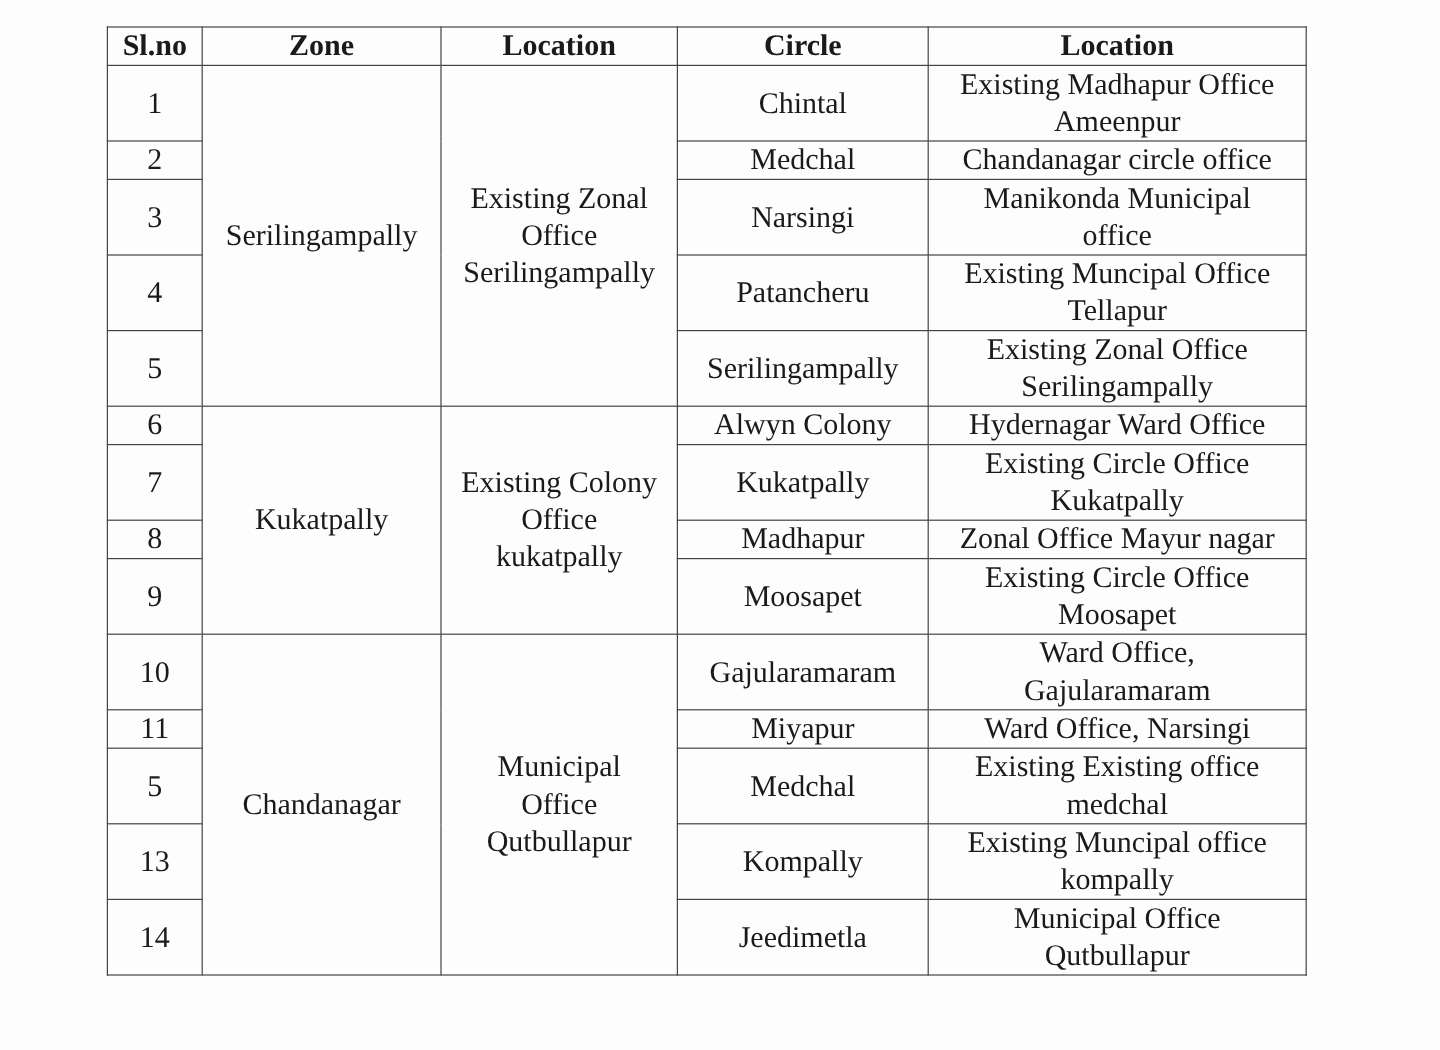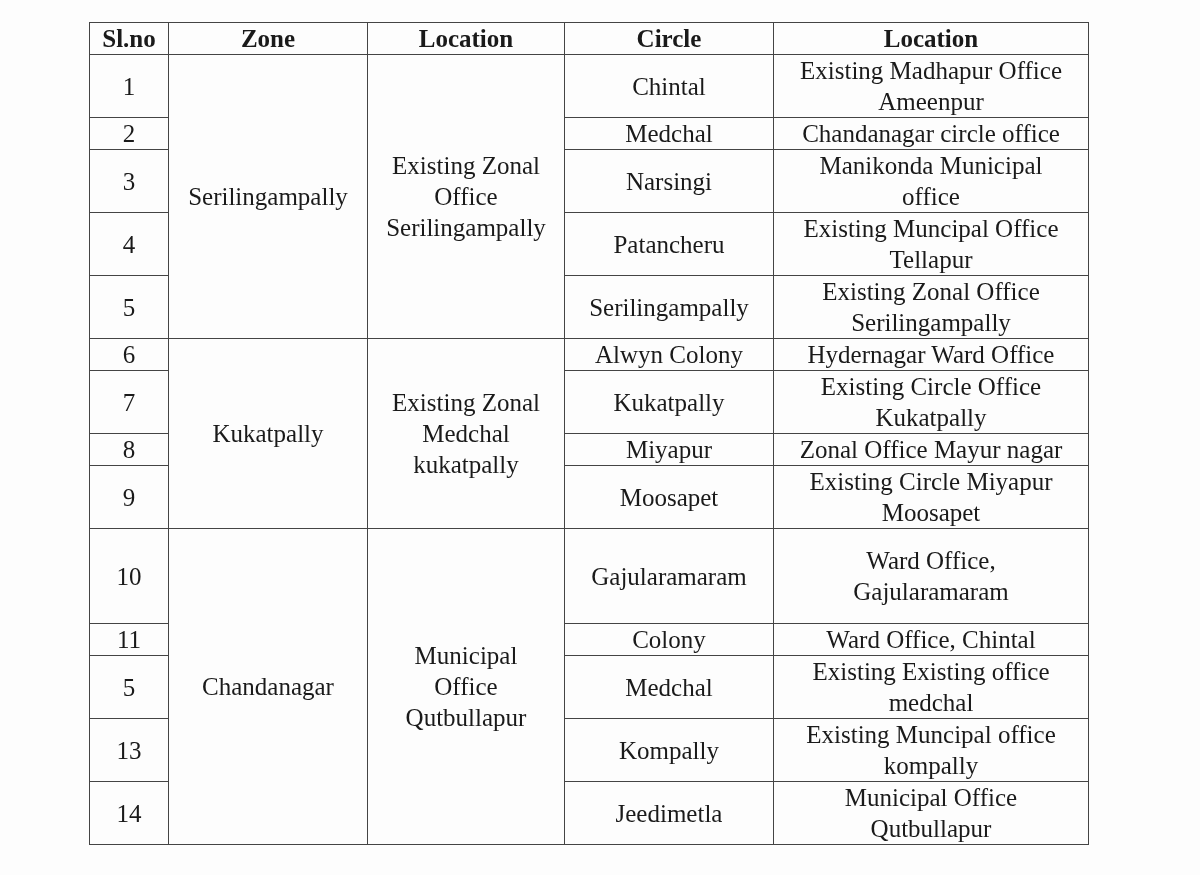--- a/index.html
+++ b/index.html
@@ -66,50 +66,50 @@
       <td style="padding:0 8px">Existing Muncipal Office Tellapur</td>
     </tr>
     <tr style="height:63px">
       <td>5</td>
       <td>Serilingampally</td>
       <td style="padding:0 30px">Existing Zonal Office Serilingampally</td>
     </tr>
     <tr style="height:32px">
       <td>6</td>
       <td rowspan="4">Kukatpally</td>
-      <td rowspan="4" style="padding:0 14px">Existing Zonal Medchal kukatpally</td>
+      <td rowspan="4" style="padding:0 14px">Existing Colony Office kukatpally</td>
       <td>Alwyn Colony</td>
       <td>Hydernagar Ward Office</td>
     </tr>
     <tr style="height:63px">
       <td>7</td>
       <td>Kukatpally</td>
       <td style="padding:0 30px">Existing Circle Office Kukatpally</td>
     </tr>
     <tr style="height:32px">
       <td>8</td>
-      <td>Miyapur</td>
+      <td>Madhapur</td>
       <td>Zonal Office Mayur nagar</td>
     </tr>
     <tr style="height:63px">
       <td>9</td>
       <td>Moosapet</td>
-      <td style="padding:0 30px">Existing Circle Miyapur Moosapet</td>
+      <td style="padding:0 30px">Existing Circle Office Moosapet</td>
     </tr>
     <tr style="height:63px">
       <td>10</td>
       <td rowspan="5">Chandanagar</td>
       <td rowspan="5" style="padding:0 24px">Municipal Office Qutbullapur</td>
       <td>Gajularamaram</td>
-      <td style="padding:16px 50px">Ward Office, Gajularamaram</td>
+      <td style="padding:0 50px">Ward Office, Gajularamaram</td>
     </tr>
     <tr style="height:32px">
       <td>11</td>
-      <td>Colony</td>
-      <td>Ward Office, Chintal</td>
+      <td>Miyapur</td>
+      <td>Ward Office, Narsingi</td>
     </tr>
     <tr style="height:63px">
       <td>5</td>
       <td>Medchal</td>
       <td style="padding:0 8px">Existing Existing office medchal</td>
     </tr>
     <tr style="height:63px">
       <td>13</td>
       <td>Kompally</td>
       <td style="padding:0 8px">Existing Muncipal office kompally</td>

